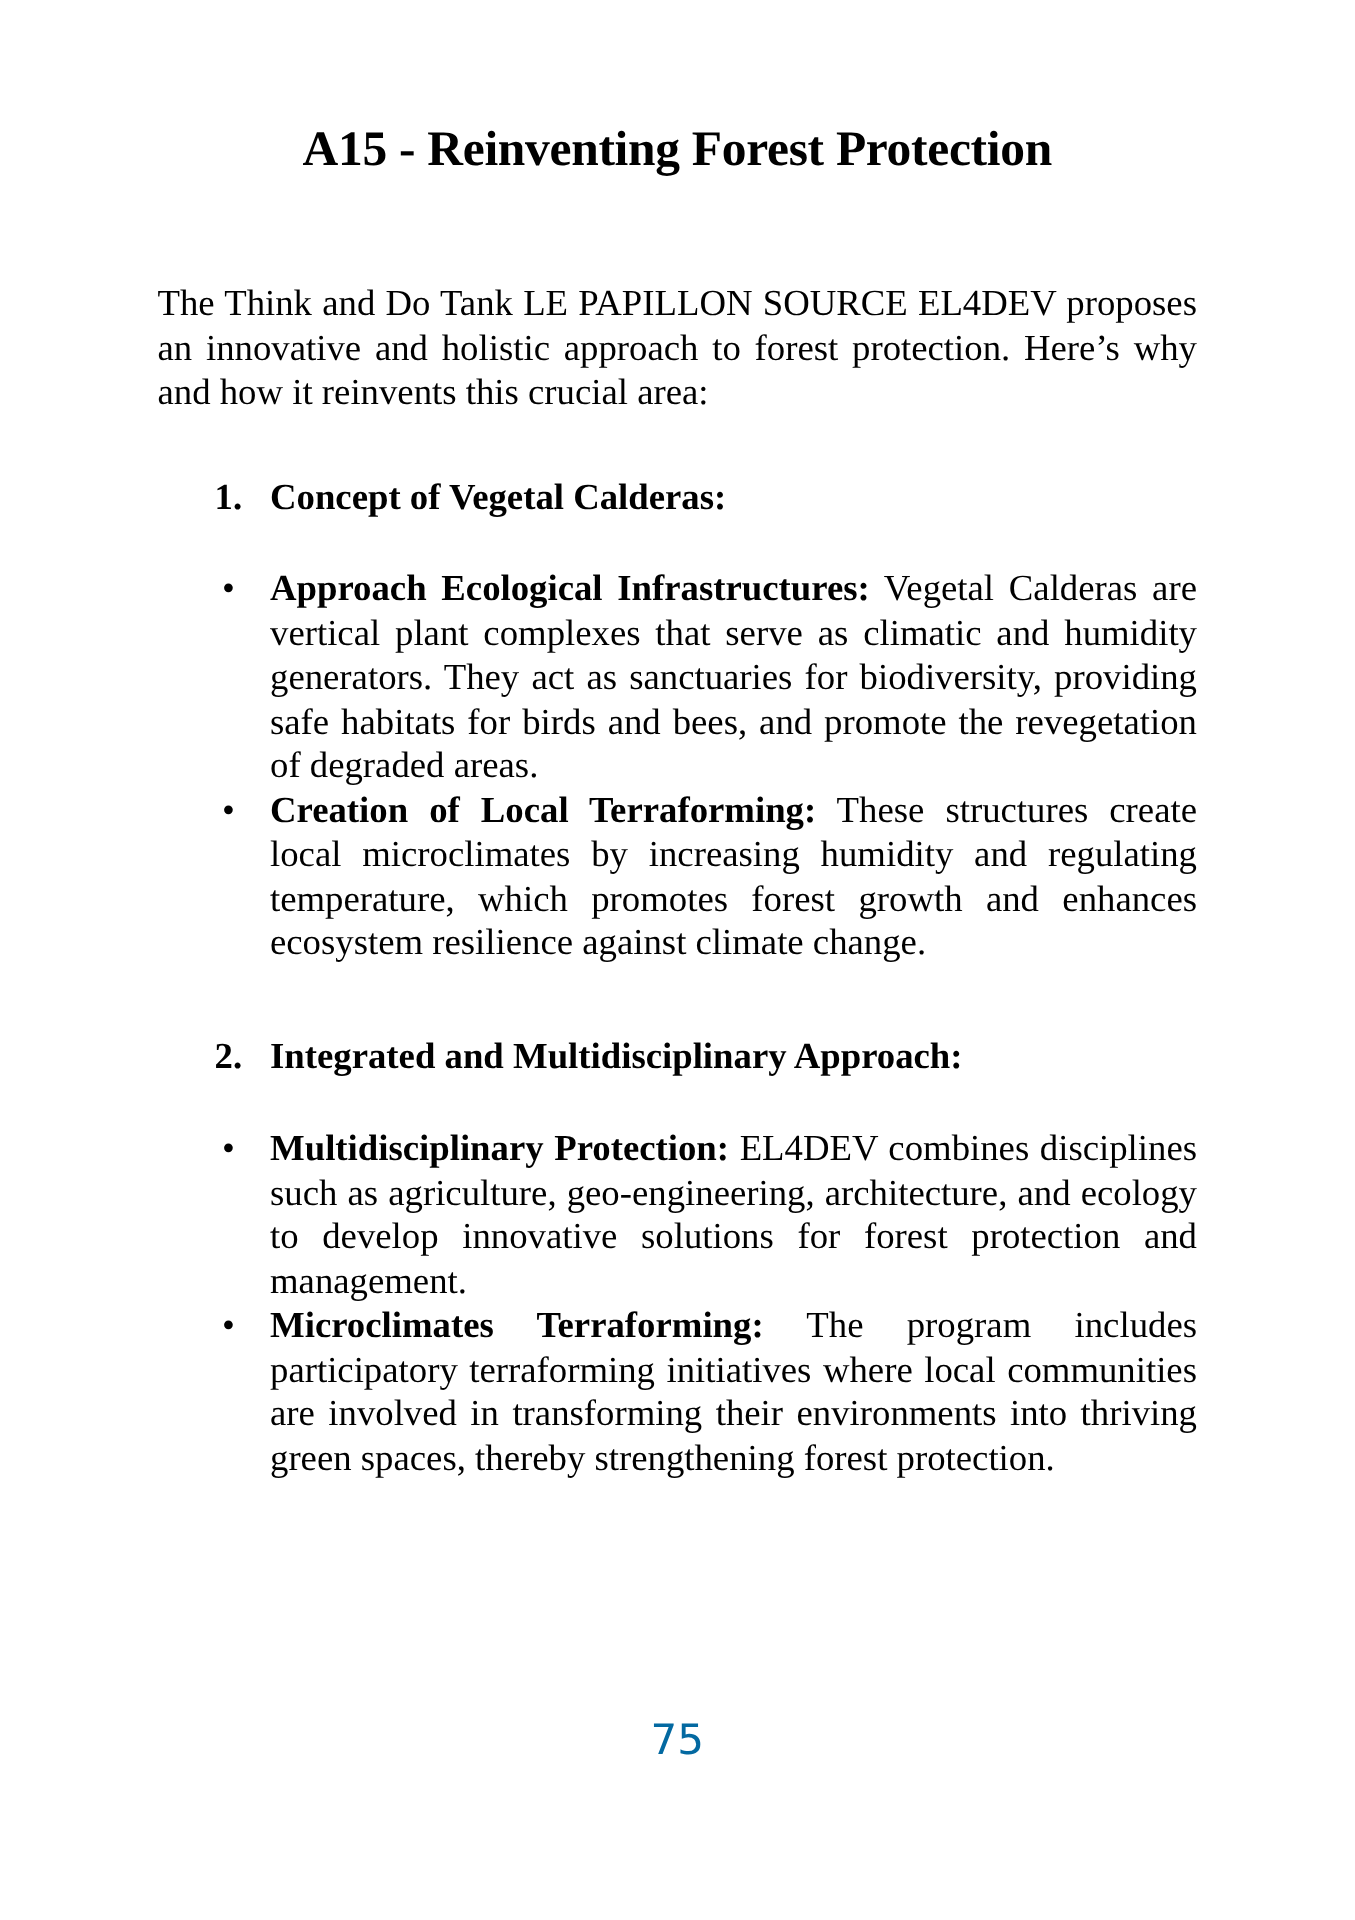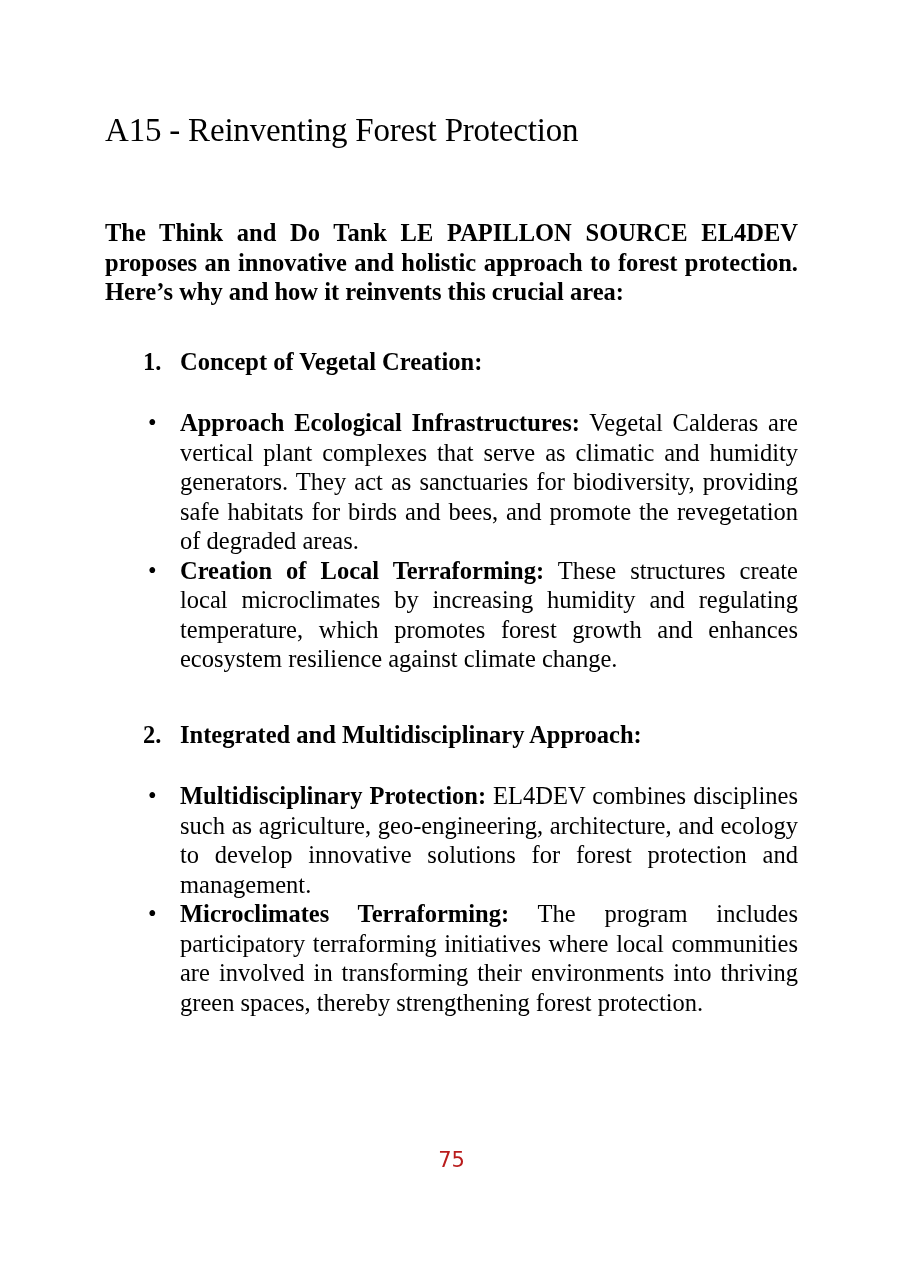--- a/index.html
+++ b/index.html
@@ -19,39 +19,38 @@
     position: relative;
     width: 903px;
     height: 1280px;
     box-sizing: border-box;
     padding: 0 105px;
     background: #ffffff;
   }
 
   .doc-title {
     font-family: "Liberation Serif", "DejaVu Serif", serif;
-    font-weight: normal;
+    font-weight: bold;
     font-size: 33px;
     line-height: 40px;
     letter-spacing: -0.2px;
     margin: 0;
-    padding-top: 110px;
-    text-align: left;
+    padding-top: 80px;
+    text-align: center;
     white-space: nowrap;
   }
 
   .intro-paragraph {
     margin: 0;
     padding-top: 68px;
     font-size: 24.5px;
     line-height: 29.5px;
     text-align: justify;
     text-justify: inter-word;
     hyphens: none;
-    font-weight: bold;
   }
 
   .section {
     margin: 0;
     padding: 0;
   }
 
   .section-heading {
     display: flex;
     align-items: baseline;
@@ -103,38 +102,38 @@
     font-weight: bold;
   }
 
   .page-number {
     position: absolute;
     left: 0;
     right: 0;
     top: 1148px;
     text-align: center;
     font-family: "DejaVu Sans", "Liberation Sans", sans-serif;
-    font-size: 21px;
+    font-size: 28px;
     line-height: 24px;
-    color: #b91c1c;
+    color: #0369a1;
   }
 </style>
 </head>
 <body>
 
 <div class="page">
 
   <h1 class="doc-title">A15 - Reinventing Forest Protection</h1>
 
   <p class="intro-paragraph">The Think and Do Tank LE PAPILLON SOURCE EL4DEV proposes an innovative and holistic approach to forest protection. Here’s why and how it reinvents this crucial area:</p>
 
   <div class="section">
     <div class="section-heading first">
       <span class="section-number">1.</span>
-      <span class="section-heading-text">Concept of Vegetal Creation:</span>
+      <span class="section-heading-text">Concept of Vegetal Calderas:</span>
     </div>
 
     <ul class="bullet-list first-group">
       <li class="bullet-item">
         <span class="bullet-marker">•</span>
         <span class="bullet-lead">Approach Ecological Infrastructures</span><span class="bullet-lead">:</span><span> Vegetal Calderas are vertical plant complexes that serve as climatic and humidity generators. They act as sanctuaries for biodiversity, providing safe habitats for birds and bees, and promote the revegetation of degraded areas.</span>
       </li>
       <li class="bullet-item">
         <span class="bullet-marker">•</span>
         <span class="bullet-lead">Creation of Local Terraforming</span><span class="bullet-lead">:</span><span> These structures create local microclimates by increasing humidity and regulating temperature, which promotes forest growth and enhances ecosystem resilience against climate change.</span>

